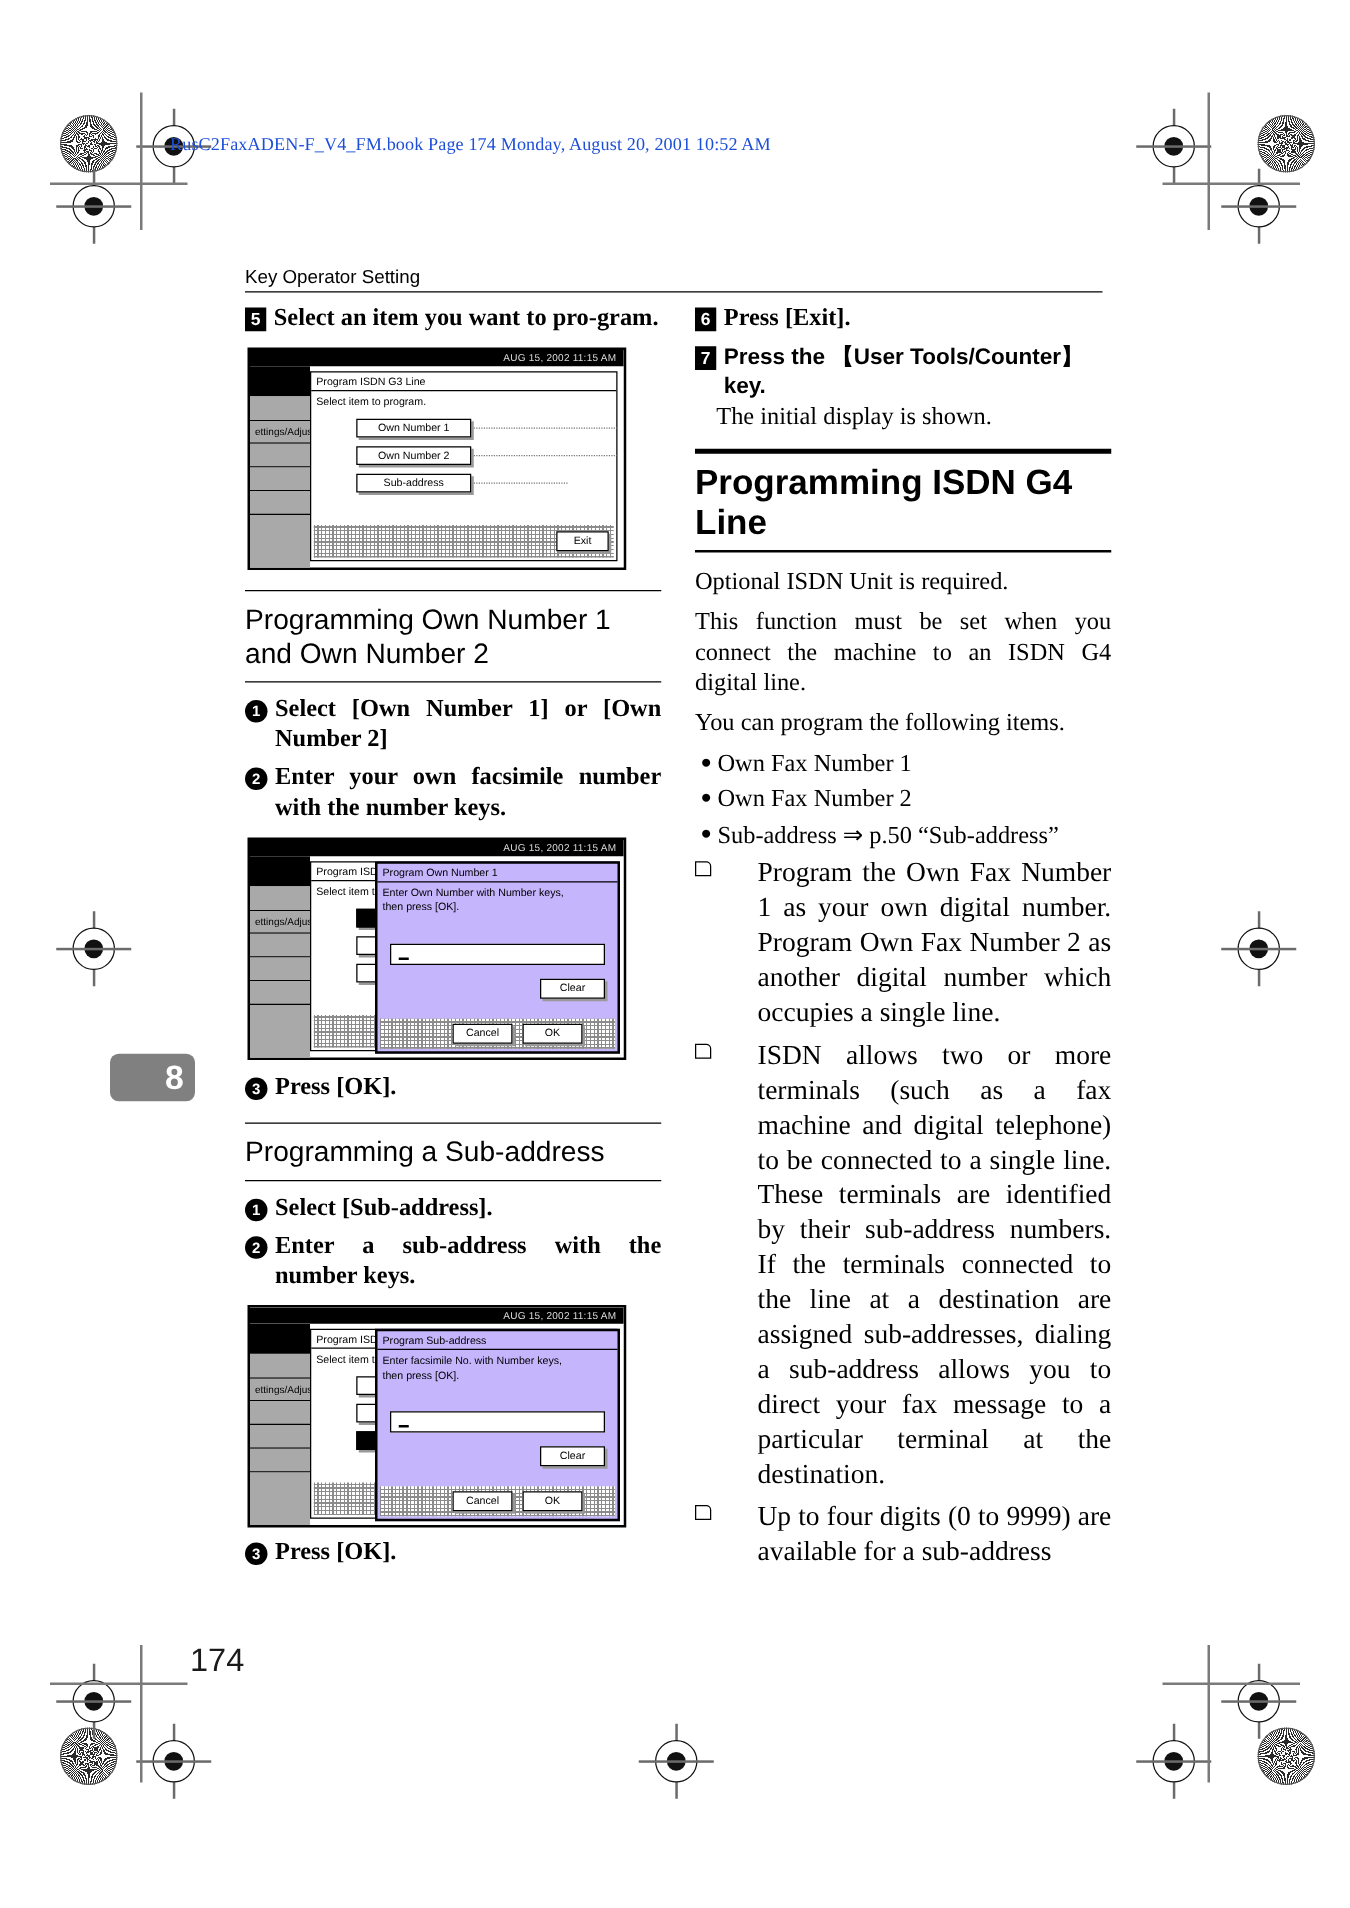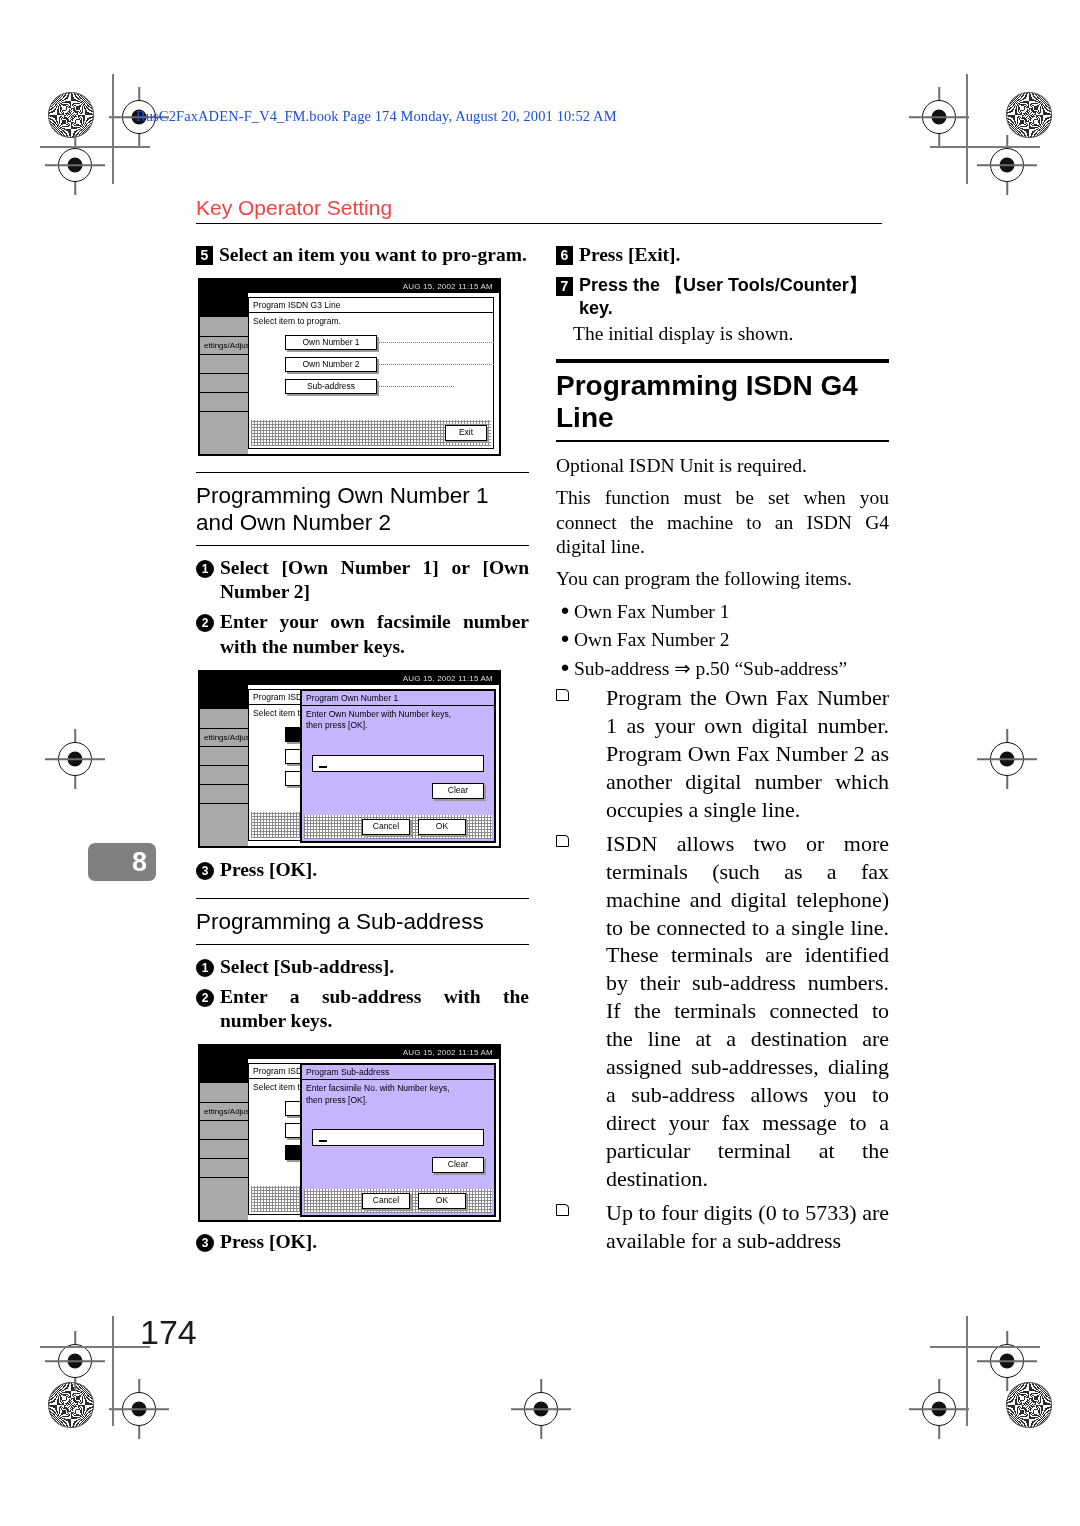--- a/index.html
+++ b/index.html
@@ -64,25 +64,25 @@
     left: 136px; top: 108px;
     font-family: "Liberation Serif", serif;
     font-size: 14.5px;
     letter-spacing: 0.1px;
     white-space: nowrap;
     color: #1d4ed8;
   }
 
   .running-head {
     position: absolute;
-    left: 196px; top: 196px;
+    left: 196px; top: 213px;
     width: 686px;
     font-family: "Liberation Sans", sans-serif;
-    font-size: 21px;
-    color: #ef4444;
+    font-size: 15px;
+    color: #000000;
   }
   .running-head .rule {
     margin-top: 3px;
     border-bottom: 1.6px solid #000;
   }
 
   .chapter-tab {
     position: absolute;
     left: 88px; top: 843px;
     width: 68px; height: 38px;
@@ -94,23 +94,23 @@
     font-size: 27px;
     display: flex;
     align-items: center;
     justify-content: flex-end;
     padding-right: 9px;
     box-sizing: border-box;
   }
 
   .folio {
     position: absolute;
-    left: 140px; top: 1313px;
-    font-family: "Liberation Sans", sans-serif;
-    font-size: 34px;
+    left: 152px; top: 1313px;
+    font-family: "Liberation Sans", sans-serif;
+    font-size: 26px;
     color: #1a1a1a;
   }
 
   
   .col {
     position: absolute;
     top: 243px;
     width: 333px;
   }
   .col-left  { left: 196px; }
@@ -678,16 +678,16 @@
   <div class="note-row">
     <span class="sqmark">
         <span class="sq"></span>
       </span>
     <span class="note-text">ISDN allows two or more terminals (such as a fax machine and digital telephone) to be connected to a single line. These terminals are identified by their sub-address numbers. If the terminals connected to the line at a destination are assigned sub-addresses, dialing a sub-address allows you to direct your fax message to a particular terminal at the destination.</span>
   </div>
   <div class="note-row">
     <span class="sqmark">
         <span class="sq"></span>
       </span>
-    <span class="note-text">Up to four digits (0 to 5733) are available for a sub-address</span>
+    <span class="note-text">Up to four digits (0 to 9999) are available for a sub-address</span>
   </div>
 
 </div>
 
 </body></html>

